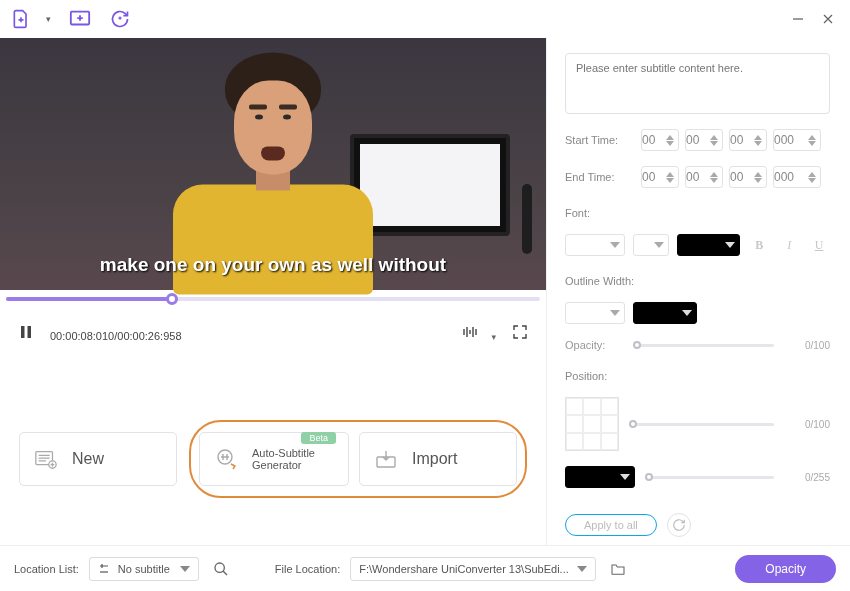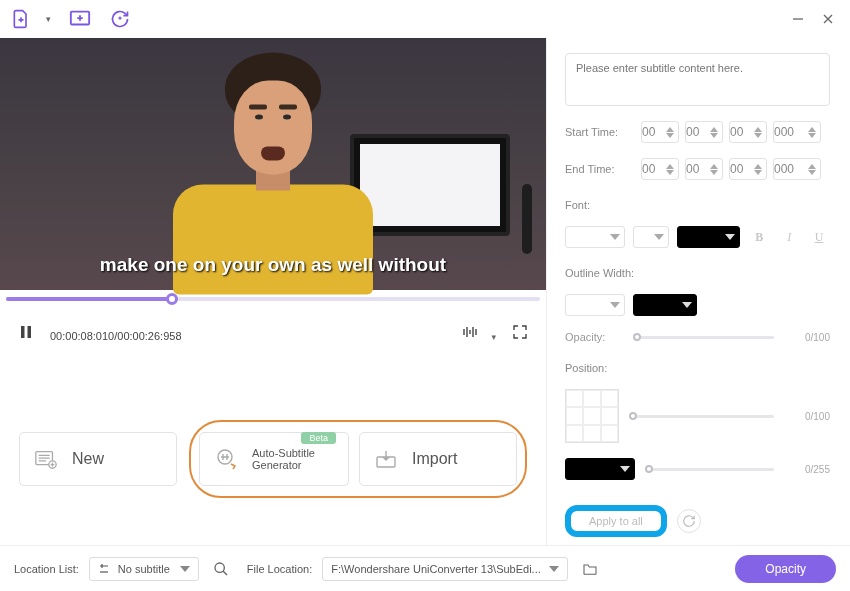--- a/index.html
+++ b/index.html
@@ -77,21 +77,21 @@
 .slider-row { display:flex; align-items:center; gap:10px; }
 .slider-row .lbl { font-size:11px; color:#999; width:58px;}
 .hslider { flex:1; height:3px; background:#e6e6ea; border-radius:2px; position:relative; }
 .hslider .dot { position:absolute; left:0; top:50%; transform:translate(0,-50%); width:8px; height:8px; background:#fff; border:2px solid #c0c0c6; border-radius:50%; }
 .slider-val { width:46px; text-align:right; font-size:10px; color:#aaa;}
 
 .posgrid { width:54px; height:54px; border:1px solid #e1e1e6; display:grid; grid-template-columns:repeat(3,1fr); grid-template-rows:repeat(3,1fr); }
 .posgrid div { border:0.5px solid #eee; cursor:pointer;}
 
 .apply-row { display:flex; align-items:center; gap:10px; margin-top:10px; }
-.apply-btn { border:6px solid #0ea5e9; border-radius:12px; padding:4px 18px; font-size:11px; color:#bbb; cursor:pointer; background:#fff; }
+.apply-btn { border:1px solid #0ea5e9; border-radius:12px; padding:4px 18px; font-size:11px; color:#bbb; cursor:pointer; background:#fff; }
 .reset-btn { width:24px; height:24px; border:1px solid #e1e1e6; border-radius:50%; display:flex; align-items:center; justify-content:center; color:#bbb; cursor:pointer;}
 
 
 .footer { height:46px; border-top:1px solid #eee; display:flex; align-items:center; padding: 0 14px; gap:10px; }
 .footer .lbl { font-size:11px; color:#555; }
 .dropdown { height:24px; border:1px solid #dcdce0; border-radius:3px; display:flex; align-items:center; padding: 0 8px; gap:8px; cursor:pointer; min-width:110px; font-size:11px; color:#555; }
 .dropdown.wide { min-width: 186px; }
 .dropdown svg.cv { width:10px; height:8px; color:#888; margin-left:auto;}
 .round-icon { width:24px; height:24px; display:flex; align-items:center; justify-content:center; color:#666; cursor:pointer;}
 .footer .spacer { flex:1; }
@@ -416,21 +416,21 @@
     <svg class="cv" viewBox="0 0 10 6">
         <path d="M0 0l5 6 5-6z" fill="currentColor"></path>
       </svg>
   </div>
   <div class="round-icon">
     <svg width="16" height="16" viewBox="0 0 24 24" fill="none" stroke="currentColor" stroke-width="2">
         <circle cx="10" cy="10" r="7"></circle>
         <path d="M21 21l-6-6"></path>
       </svg>
   </div>
-  <span class="lbl" style="margin-left:4px">File Location:</span>
+  <span class="lbl" style="margin-left:32px">File Location:</span>
   <div class="dropdown wide">
     <span>F:\Wondershare UniConverter 13\SubEdi...</span>
     <svg class="cv" viewBox="0 0 10 6">
         <path d="M0 0l5 6 5-6z" fill="currentColor"></path>
       </svg>
   </div>
   <div class="round-icon">
     <svg width="16" height="14" viewBox="0 0 24 20" fill="none" stroke="currentColor" stroke-width="1.6">
         <path d="M3 4h6l2 3h10v10a1 1 0 0 1-1 1H4a1 1 0 0 1-1-1V4z"></path>
       </svg>

